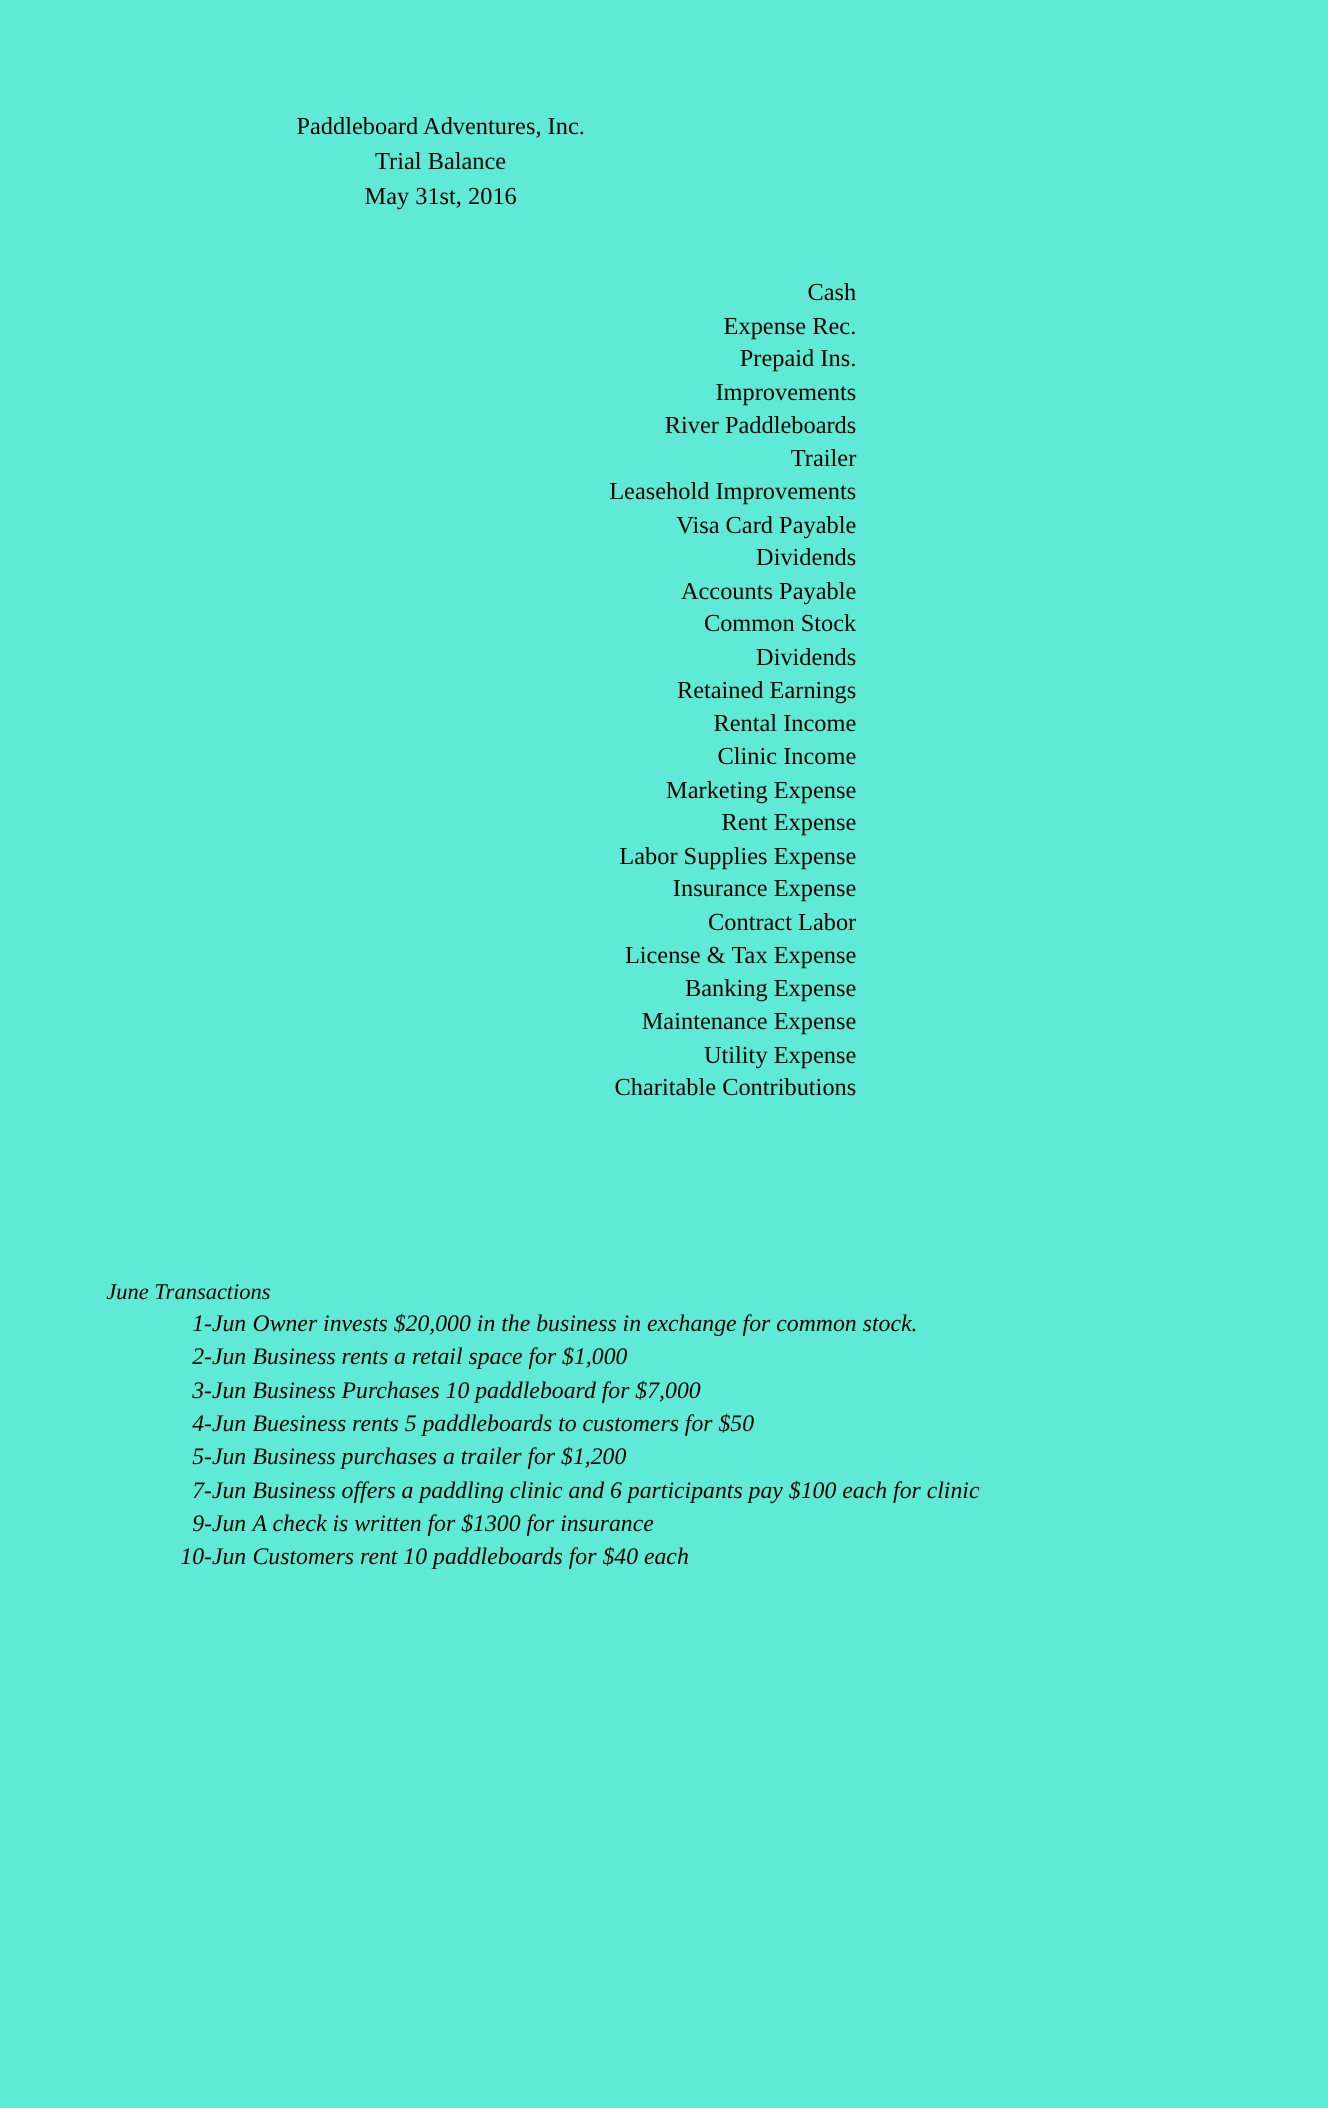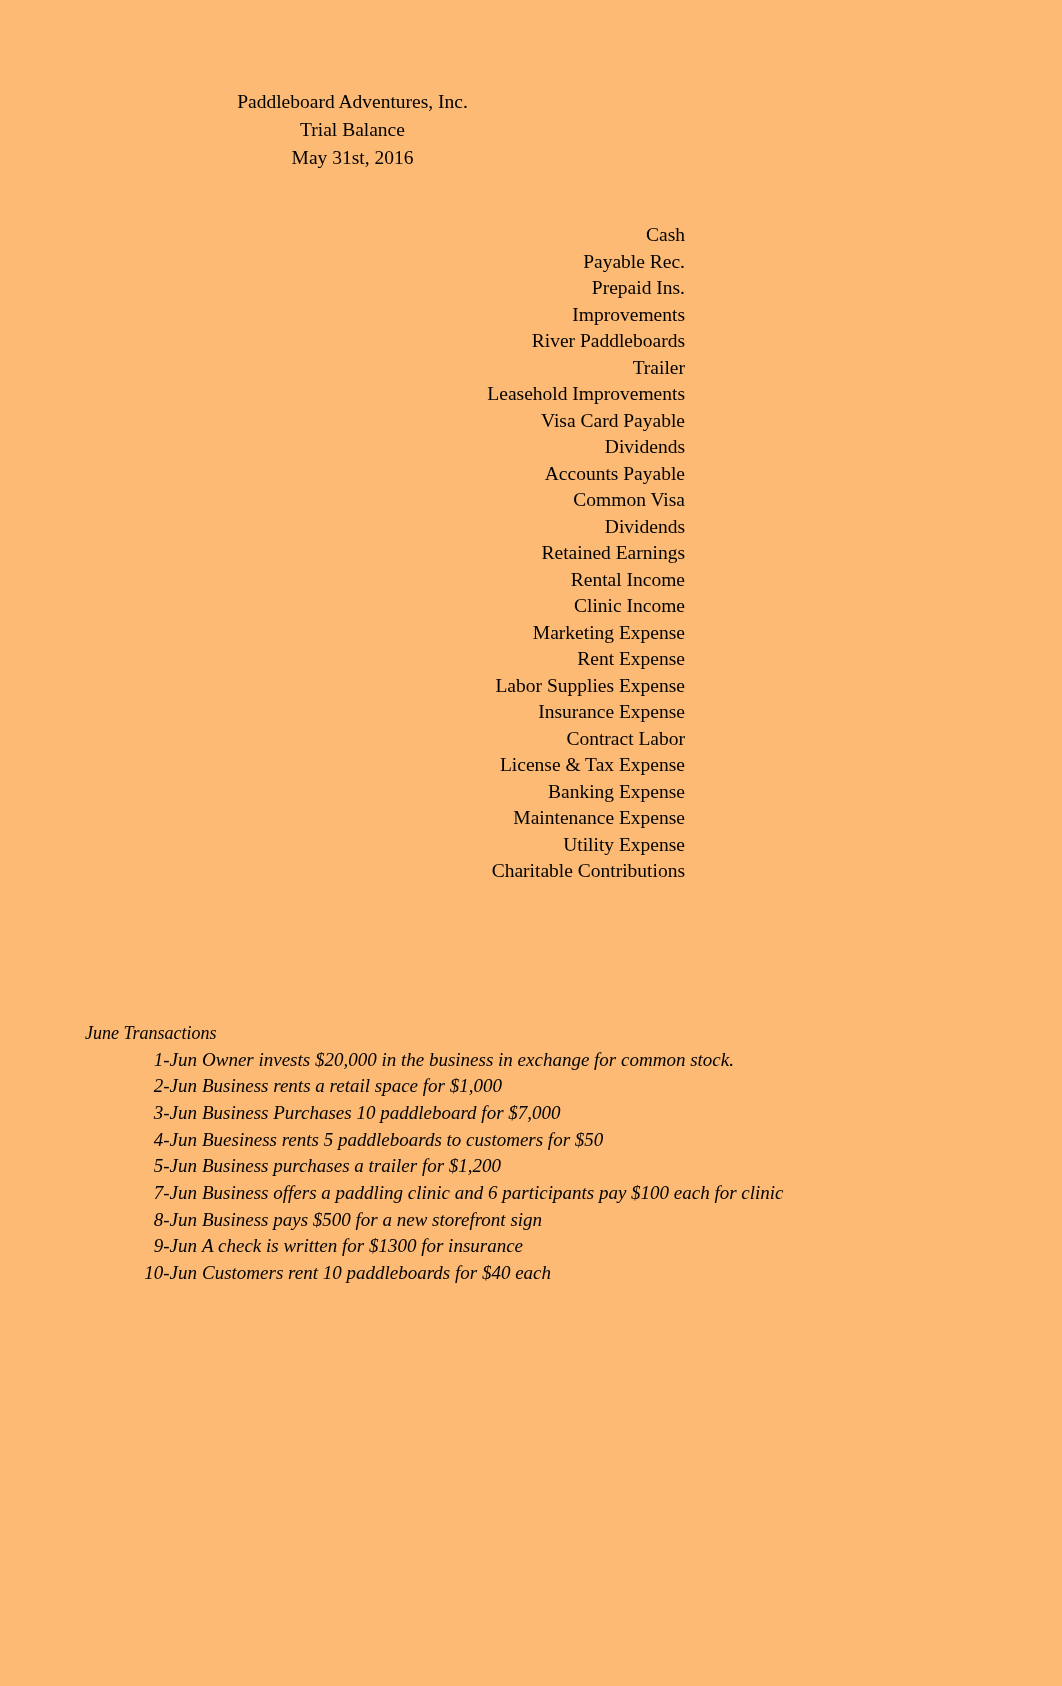--- a/index.html
+++ b/index.html
@@ -15,21 +15,21 @@
     font-family: "Liberation Serif", "DejaVu Serif", serif;
     color: #000000;
     overflow: hidden;
   }
   .page {
     position: absolute;
     top: 0;
     left: 0;
     width: 1062px;
     height: 1686px;
-    background: #fdba74;
+    background: #5eead4;
   }
 
   
   .doc-header {
     position: absolute;
     left: 85px;
     top: 88px;
     width: 535px;
     text-align: center;
   }
@@ -92,30 +92,30 @@
 <div class="page">
 
   <div class="doc-header">
     <div class="hline">Paddleboard Adventures, Inc.</div>
     <div class="hline">Trial Balance</div>
     <div class="hline">May 31st, 2016</div>
   </div>
 
   <div class="accounts">
     <div class="account-row">Cash</div>
-    <div class="account-row">Payable Rec.</div>
+    <div class="account-row">Expense Rec.</div>
     <div class="account-row">Prepaid Ins.</div>
     <div class="account-row">Improvements</div>
     <div class="account-row">River Paddleboards</div>
     <div class="account-row">Trailer</div>
     <div class="account-row">Leasehold Improvements</div>
     <div class="account-row">Visa Card Payable</div>
     <div class="account-row">Dividends</div>
     <div class="account-row">Accounts Payable</div>
-    <div class="account-row">Common Visa</div>
+    <div class="account-row">Common Stock</div>
     <div class="account-row">Dividends</div>
     <div class="account-row">Retained Earnings</div>
     <div class="account-row">Rental Income</div>
     <div class="account-row">Clinic Income</div>
     <div class="account-row">Marketing Expense</div>
     <div class="account-row">Rent Expense</div>
     <div class="account-row">Labor Supplies Expense</div>
     <div class="account-row">Insurance Expense</div>
     <div class="account-row">Contract Labor</div>
     <div class="account-row">License &amp; Tax Expense</div>
@@ -146,24 +146,20 @@
     </div>
     <div class="txn-row">
       <span class="txn-date">5-Jun</span>
       <span class="txn-desc">Business purchases a trailer for $1,200</span>
     </div>
     <div class="txn-row">
       <span class="txn-date">7-Jun</span>
       <span class="txn-desc">Business offers a paddling clinic and 6 participants pay $100 each for clinic</span>
     </div>
     <div class="txn-row">
-      <span class="txn-date">8-Jun</span>
-      <span class="txn-desc">Business pays $500 for a new storefront sign</span>
-    </div>
-    <div class="txn-row">
       <span class="txn-date">9-Jun</span>
       <span class="txn-desc">A check is written for $1300 for insurance</span>
     </div>
     <div class="txn-row">
       <span class="txn-date">10-Jun</span>
       <span class="txn-desc">Customers rent 10 paddleboards for $40 each</span>
     </div>
   </div>
 
 </div>

